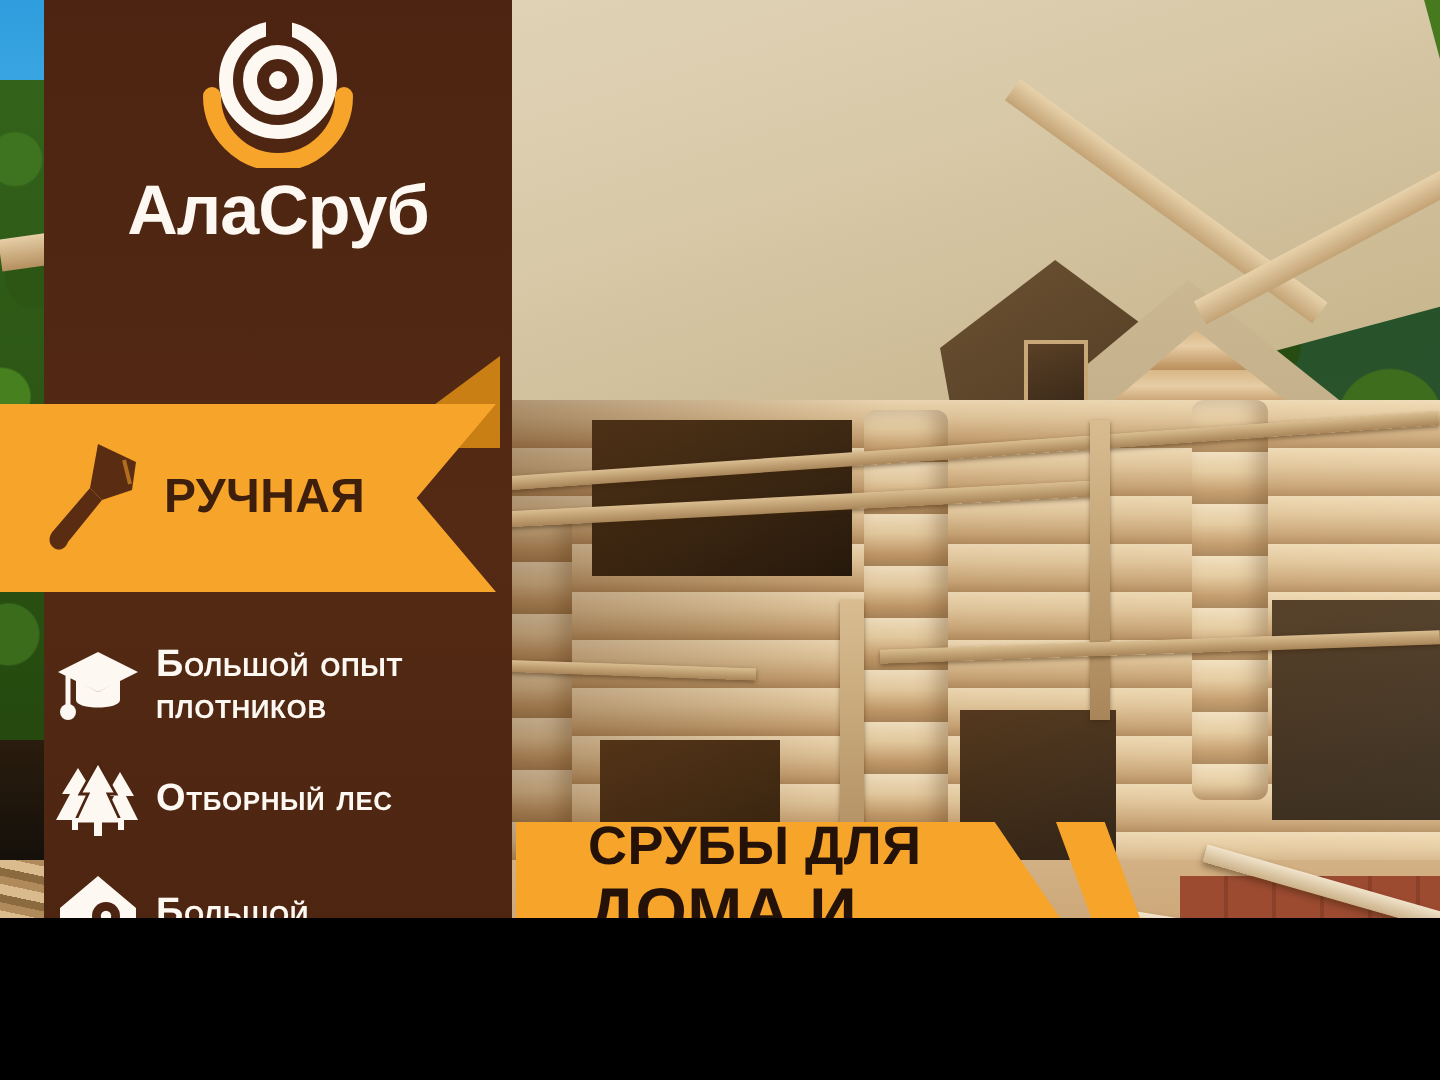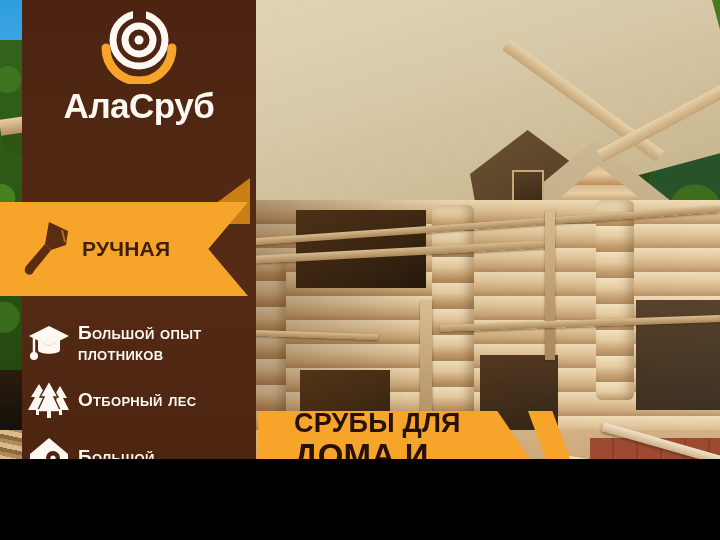--- a/index.html
+++ b/index.html
@@ -238,21 +238,21 @@
   .hc-banner {
     position: absolute;
     left: 0; top: 202px; width: 248px; height: 94px;
     background: #f7a42a;
     clip-path: polygon(0 0, 100% 0, 84% 50%, 100% 100%, 0 100%);
     display: flex; align-items: center;
   }
   .hc-axe { width: 56px; margin-left: 18px; flex: none; }
   .hc-text {
     color: #3e1f0b;
-    font-size: 21px;
+    font-size: 24px;
     font-weight: bold;
     line-height: 1.07;
     letter-spacing: .2px;
     margin-left: 8px;
   }
 
   
   .features {
     position: absolute;
     left: 26px; top: 322px; width: 230px;

